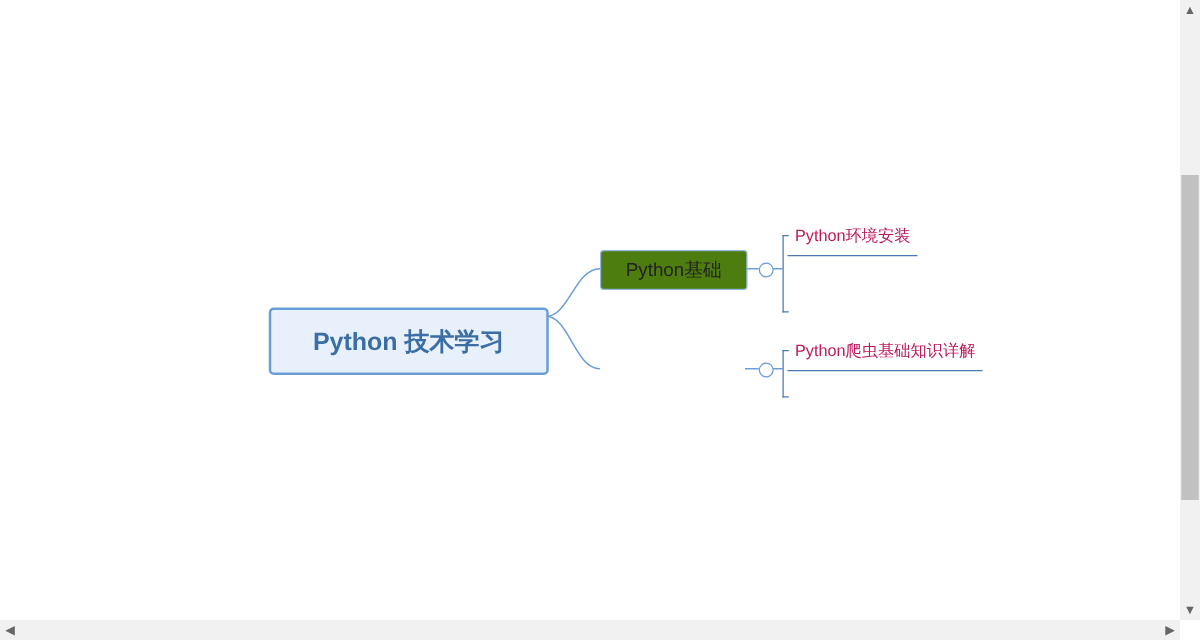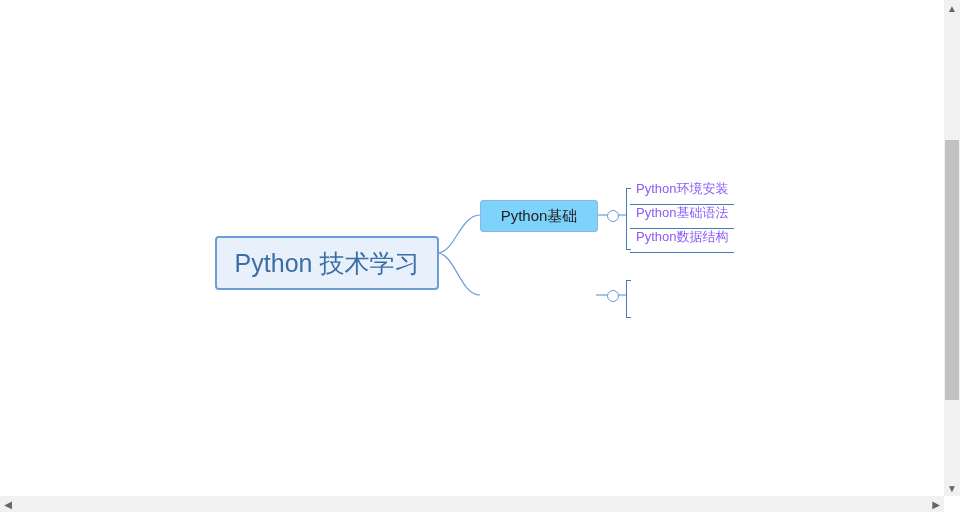--- a/index.html
+++ b/index.html
@@ -6,25 +6,25 @@
 .canvas{position:absolute;left:0;top:0;right:16px;bottom:16px;background:#fff}
 .scrollbar-v{position:absolute;right:0;top:0;width:16px;height:calc(100% - 16px);background:#f1f1f1}
 .scrollbar-v .thumb{position:absolute;left:1px;width:14px;top:140px;height:260px;background:#c1c1c1}
 .scrollbar-v .arrow{position:absolute;left:0;width:16px;height:16px;display:flex;align-items:center;justify-content:center;color:#666;font-size:10px;user-select:none}
 .scrollbar-v .arrow.up{top:0}
 .scrollbar-v .arrow.down{bottom:0}
 .scrollbar-h{position:absolute;left:0;bottom:0;height:16px;width:calc(100% - 16px);background:#f1f1f1}
 .scrollbar-h .arrow{position:absolute;top:0;width:16px;height:16px;display:flex;align-items:center;justify-content:center;color:#666;font-size:10px;user-select:none}
 .scrollbar-h .arrow.left{left:0}
 .scrollbar-h .arrow.right{right:0}
-.root-node{position:absolute;left:215px;top:236px;width:220px;height:50px;border:2px solid #6a9ed8;background:#e8f0fb;border-radius:4px;display:flex;align-items:center;justify-content:center;font-size:25px;font-weight:normal;color:#3a6ea5}
-.branch-node{position:absolute;width:116px;height:30px;border:1px solid #8fb4dd;background:#7dd3fc;border-radius:3px;display:flex;align-items:center;justify-content:center;font-size:15px;color:#222}
+.root-node{position:absolute;left:215px;top:246px;width:220px;height:50px;border:2px solid #6a9ed8;background:#e8f0fb;border-radius:4px;display:flex;align-items:center;justify-content:center;font-size:20px;font-weight:bold;color:#3a6ea5}
+.branch-node{position:absolute;width:116px;height:30px;border:1px solid #8fb4dd;background:#4d7c0f;border-radius:3px;display:flex;align-items:center;justify-content:center;font-size:15px;color:#222}
 .branch1{left:480px;top:200px}
 .branch2{left:480px;top:280px}
-.leaf{position:absolute;height:22px;font-size:13px;color:#8b5cf6;border-bottom:1px solid #4a7ab5;padding:2px 6px;white-space:nowrap}
+.leaf{position:absolute;height:22px;font-size:13px;color:#be185d;border-bottom:1px solid #4a7ab5;padding:2px 6px;white-space:nowrap}
 .leaf.l1{left:630px;top:178px}
 .leaf.l2{left:630px;top:202px}
 .leaf.l3{left:630px;top:226px}
 .leaf.l4{left:630px;top:270px}
 .leaf.l5{left:630px;top:294px}
 .connector-dot{position:absolute;width:10px;height:10px;border:1px solid #6a9ed8;border-radius:50%;background:#fff}
 .dot1{left:607px;top:210px}
 .dot2{left:607px;top:290px}
 svg.lines{position:absolute;left:0;top:0;width:944px;height:496px;pointer-events:none}
 svg.lines path{stroke:#6a9ed8;stroke-width:1.2;fill:none}
@@ -49,25 +49,24 @@
   <div class="root-node">
     <span>Python 技术学习</span>
   </div>
 
   <div class="branch-node branch1">
     <span>Python基础</span>
   </div>
   <div class="connector-dot dot1"></div>
   <div class="leaf-bracket bracket1"></div>
   <div class="leaf l1"><span>Python环境安装</span></div>
-  <div class="leaf l2"><span>Python基础语法</span></div>
-  <div class="leaf l3"><span>Python数据结构</span></div>
 
   <div class="connector-dot dot2"></div>
   <div class="leaf-bracket bracket2"></div>
+  <div class="leaf l4"><span>Python爬虫基础知识详解</span></div>
 
 </div>
 
 <div class="scrollbar-v">
   <div class="arrow up">▲</div>
   <div class="thumb"></div>
   <div class="arrow down">▼</div>
 </div>
 <div class="scrollbar-h">
   <div class="arrow left">◀</div>

